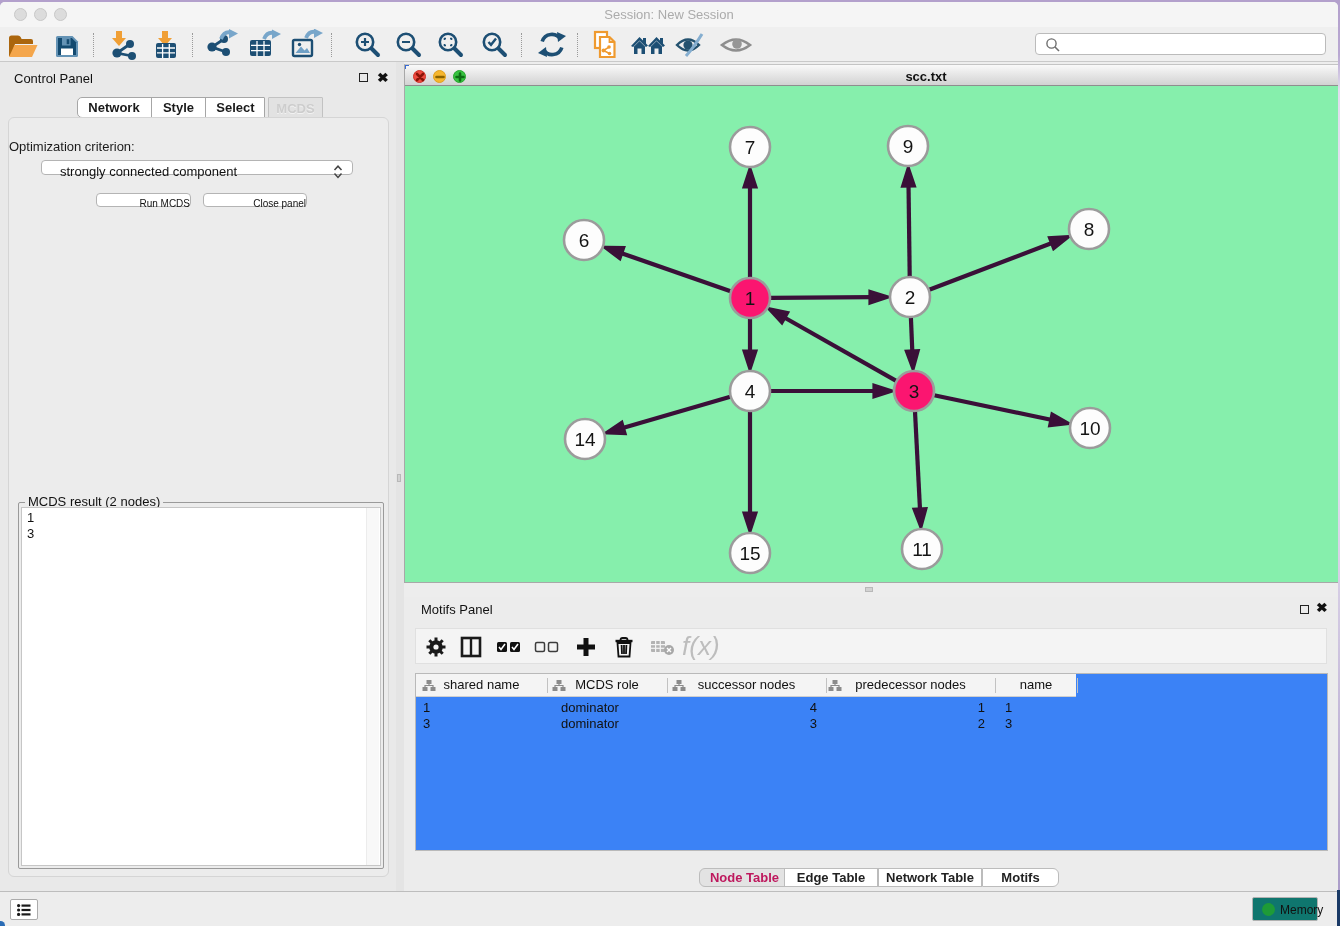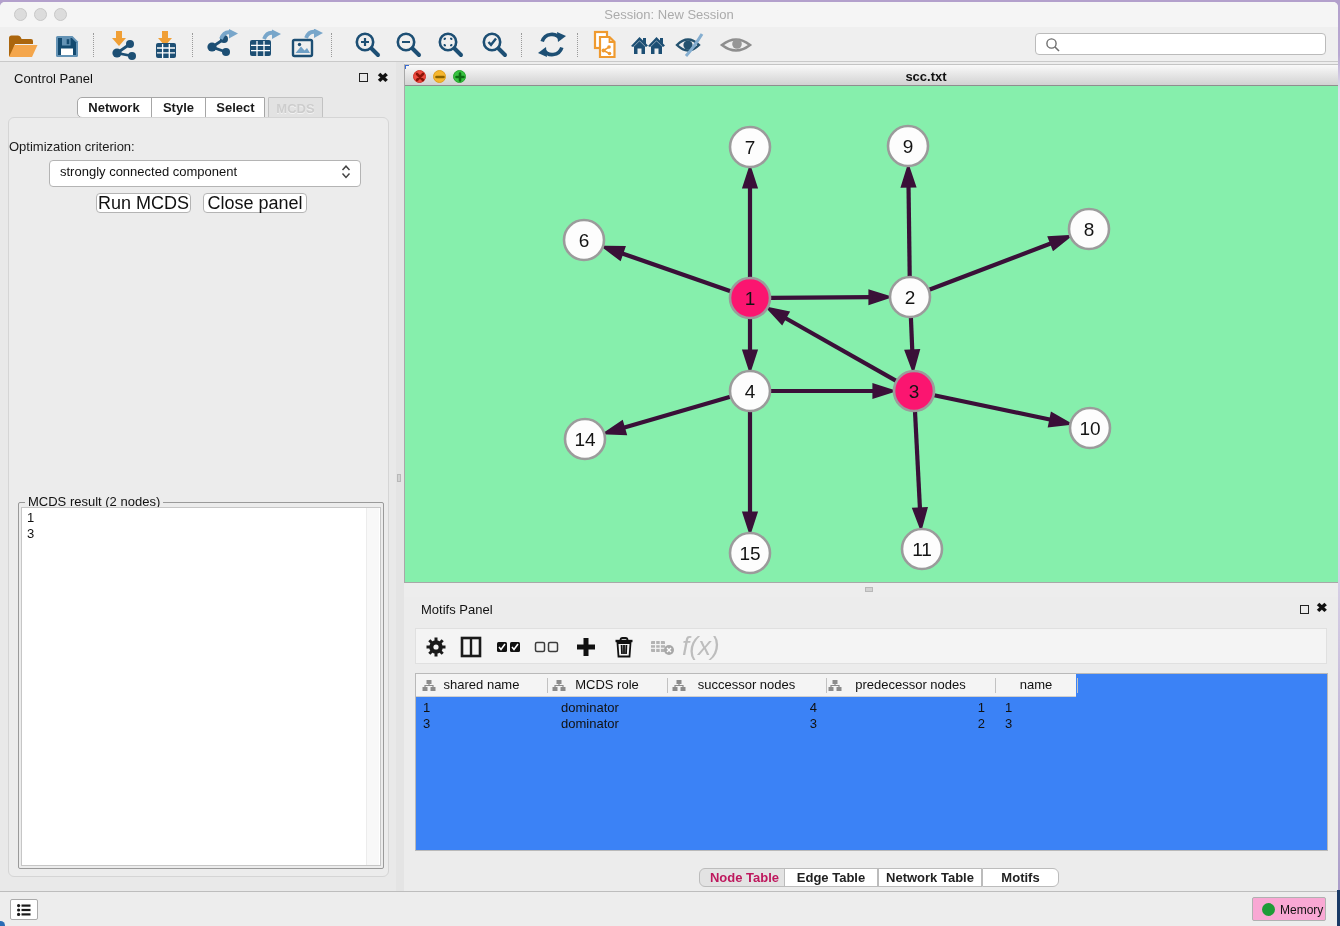--- a/index.html
+++ b/index.html
@@ -12,22 +12,22 @@
 .ticon{position:absolute;top:2px}
 .search{position:absolute;left:1035px;top:6px;width:291px;height:22px;background:#fff;border:1px solid #bbb;border-radius:4px}
 
 .cpanel{position:absolute;left:0;top:60px;width:396px;height:829px;background:#e9e9e9}
 .cphead{position:absolute;left:14px;top:9px;font-size:13px;color:#111}
 .sqbtn{position:absolute;width:9px;height:9px;border:1.5px solid #222}
 .xbtn{position:absolute;font-size:14px;font-weight:bold;color:#111;transform:scaleY(0.9)}
 .tabtx{position:absolute;top:35px;height:21px;font-size:13px;font-weight:bold;color:#1a1a1a;text-align:center;line-height:21px}
 .cpbody{position:absolute;left:8px;top:55px;width:381px;height:760px;background:#ececec;border:1px solid #d5d5d5;border-radius:6px}
 .optlabel{position:absolute;top:21px;width:100%;text-align:left;font-size:13px;color:#1a1a1a}
-.combo{position:absolute;left:40px;top:42px;width:312px;height:27px;background:#fff;border:1px solid #b4b4b4;border-radius:4px;font-size:13px;color:#111;line-height:21px;padding-left:10px}
-.btn{position:absolute;top:75px;height:20px;background:#fff;border:1px solid #b4b4b4;border-radius:4px;font-size:18px;color:#111;text-align:center;line-height:19px}
+.combo{position:absolute;left:32px;top:42px;width:312px;height:15px;background:#fff;border:1px solid #b4b4b4;border-radius:4px;font-size:13px;color:#111;line-height:21px;padding-left:18px}
+.btn{position:absolute;top:75px;height:14px;background:#fff;border:1px solid #b4b4b4;border-radius:4px;font-size:10px;color:#111;text-align:right;line-height:19px}
 .fieldset{position:absolute;left:9px;top:384px;width:366px;height:367px;border:1px solid #9a9a9a;border-radius:2px}
 .legend{position:absolute;left:6px;top:-9px;background:#ececec;padding:0 3px;font-size:13px;color:#111}
 .resultbox{position:absolute;left:2px;top:4px;width:360px;height:359px;background:#fff;border:1px solid #c6c6c6}
 .scrolltrack{position:absolute;right:1px;top:0;width:13px;height:100%;background:#f8f8f8;border-left:1px solid #ececec}
 
 .vsplit{position:absolute;left:396px;top:60px;width:8px;height:829px;background:#e4e4e4}
 .grip{position:absolute;background:#d2d2d2;border:1px solid #b8b8b8}
 
 .netwin{position:absolute;left:404px;top:62px;width:1044px;height:519px;border:1px solid #a8a8a8;border-top-color:#c4c4c4;background:#86efac}
 .nettitle{position:absolute;left:0;top:0;width:100%;height:21px;background:linear-gradient(#f9f9f9,#d2d2d2);border-bottom:1px solid #8e8e8e}
@@ -434,21 +434,21 @@
           <g fill="#1a1a1a">
             <circle cx="1.6" cy="1.6" r="1.6"></circle>
             <circle cx="1.6" cy="6" r="1.6"></circle>
             <circle cx="1.6" cy="10.4" r="1.6"></circle>
             <rect x="4.5" y="0.5" width="9" height="2.2"></rect>
             <rect x="4.5" y="4.9" width="9" height="2.2"></rect>
             <rect x="4.5" y="9.3" width="9" height="2.2"></rect>
           </g>
         </svg>
  </div>
- <div style="position:absolute;left:1252px;top:5px;width:74px;height:24px;background:#f9a8d4;border:1px solid #b1b1b1;border-radius:2px">
+ <div style="position:absolute;left:1252px;top:5px;width:66px;height:24px;background:#0f766e;border:1px solid #b1b1b1;border-radius:2px">
   <div style="position:absolute;left:9px;top:5px;width:13px;height:13px;border-radius:50%;background:#1e9b37"></div>
   <div style="position:absolute;left:27px;top:5px;font-size:12px;color:#111">Memory</div>
  </div>
 </div>
 </div>
 <div style="position:absolute;right:0;top:0;width:2px;height:890px;background:linear-gradient(#b3a0cc 0px,#b9a8d2 55px,#e2dcee 90px,#e9e5f3 420px,#cfc5e0 640px,#ab9dc9 890px)"></div>
 <div style="position:absolute;right:0;top:890px;width:3px;height:36px;background:#1a3a66"></div>
 <div style="position:absolute;left:-4px;top:921px;width:9px;height:9px;border-radius:50%;background:#2a6cb5"></div>
 
 </body></html>

